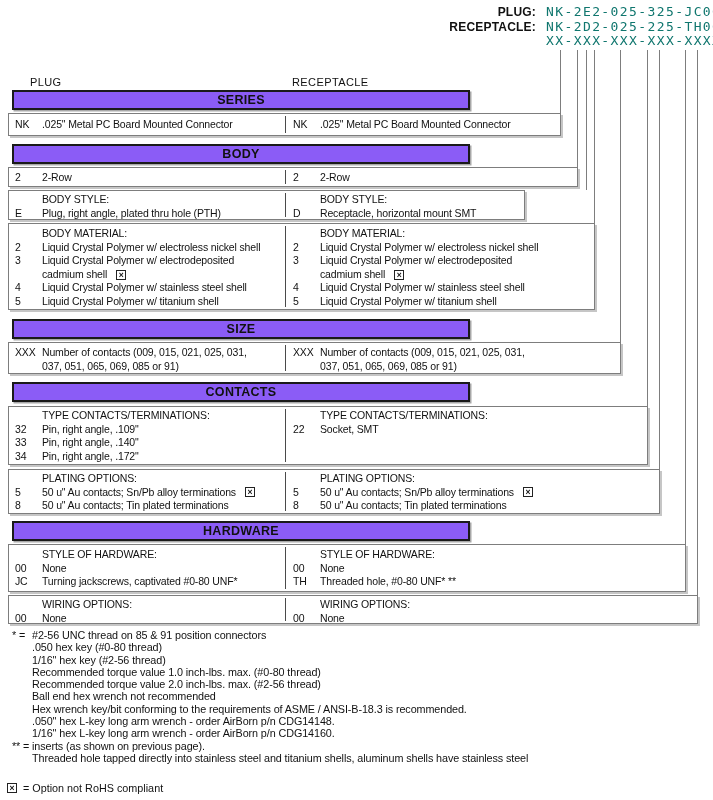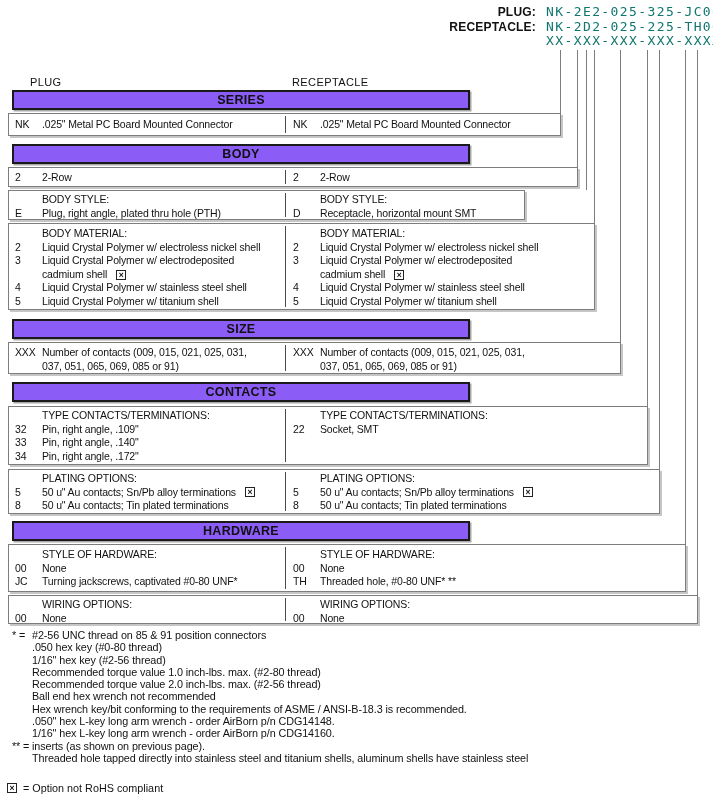--- a/index.html
+++ b/index.html
@@ -356,21 +356,21 @@
     </div>
   </div>
 
   <div class="footnotes">
     <div class="fnote">
       <span class="fnmark">* =</span>
       <span class="fnbody">
         <span class="dline">#2-56 UNC thread on 85 &amp; 91 position connectors</span>
         <span class="dline">.050 hex key (#0-80 thread)</span>
         <span class="dline">1/16" hex key (#2-56 thread)</span>
-        <span class="dline">Recommended torque value 1.0 inch-lbs. max. (#2-80 thread)</span>
+        <span class="dline">Recommended torque value 1.0 inch-lbs. max. (#0-80 thread)</span>
         <span class="dline">Recommended torque value 2.0 inch-lbs. max. (#2-56 thread)</span>
         <span class="dline">Ball end hex wrench not recommended</span>
         <span class="dline">Hex wrench key/bit conforming to the requirements of ASME / ANSI-B-18.3 is recommended.</span>
         <span class="dline">.050" hex L-key long arm wrench - order AirBorn p/n CDG14148.</span>
         <span class="dline">1/16" hex L-key long arm wrench - order AirBorn p/n CDG14160.</span>
       </span>
     </div>
     <div class="fnote">
       <span class="fnmark">** =</span>
       <span class="fnbody">

